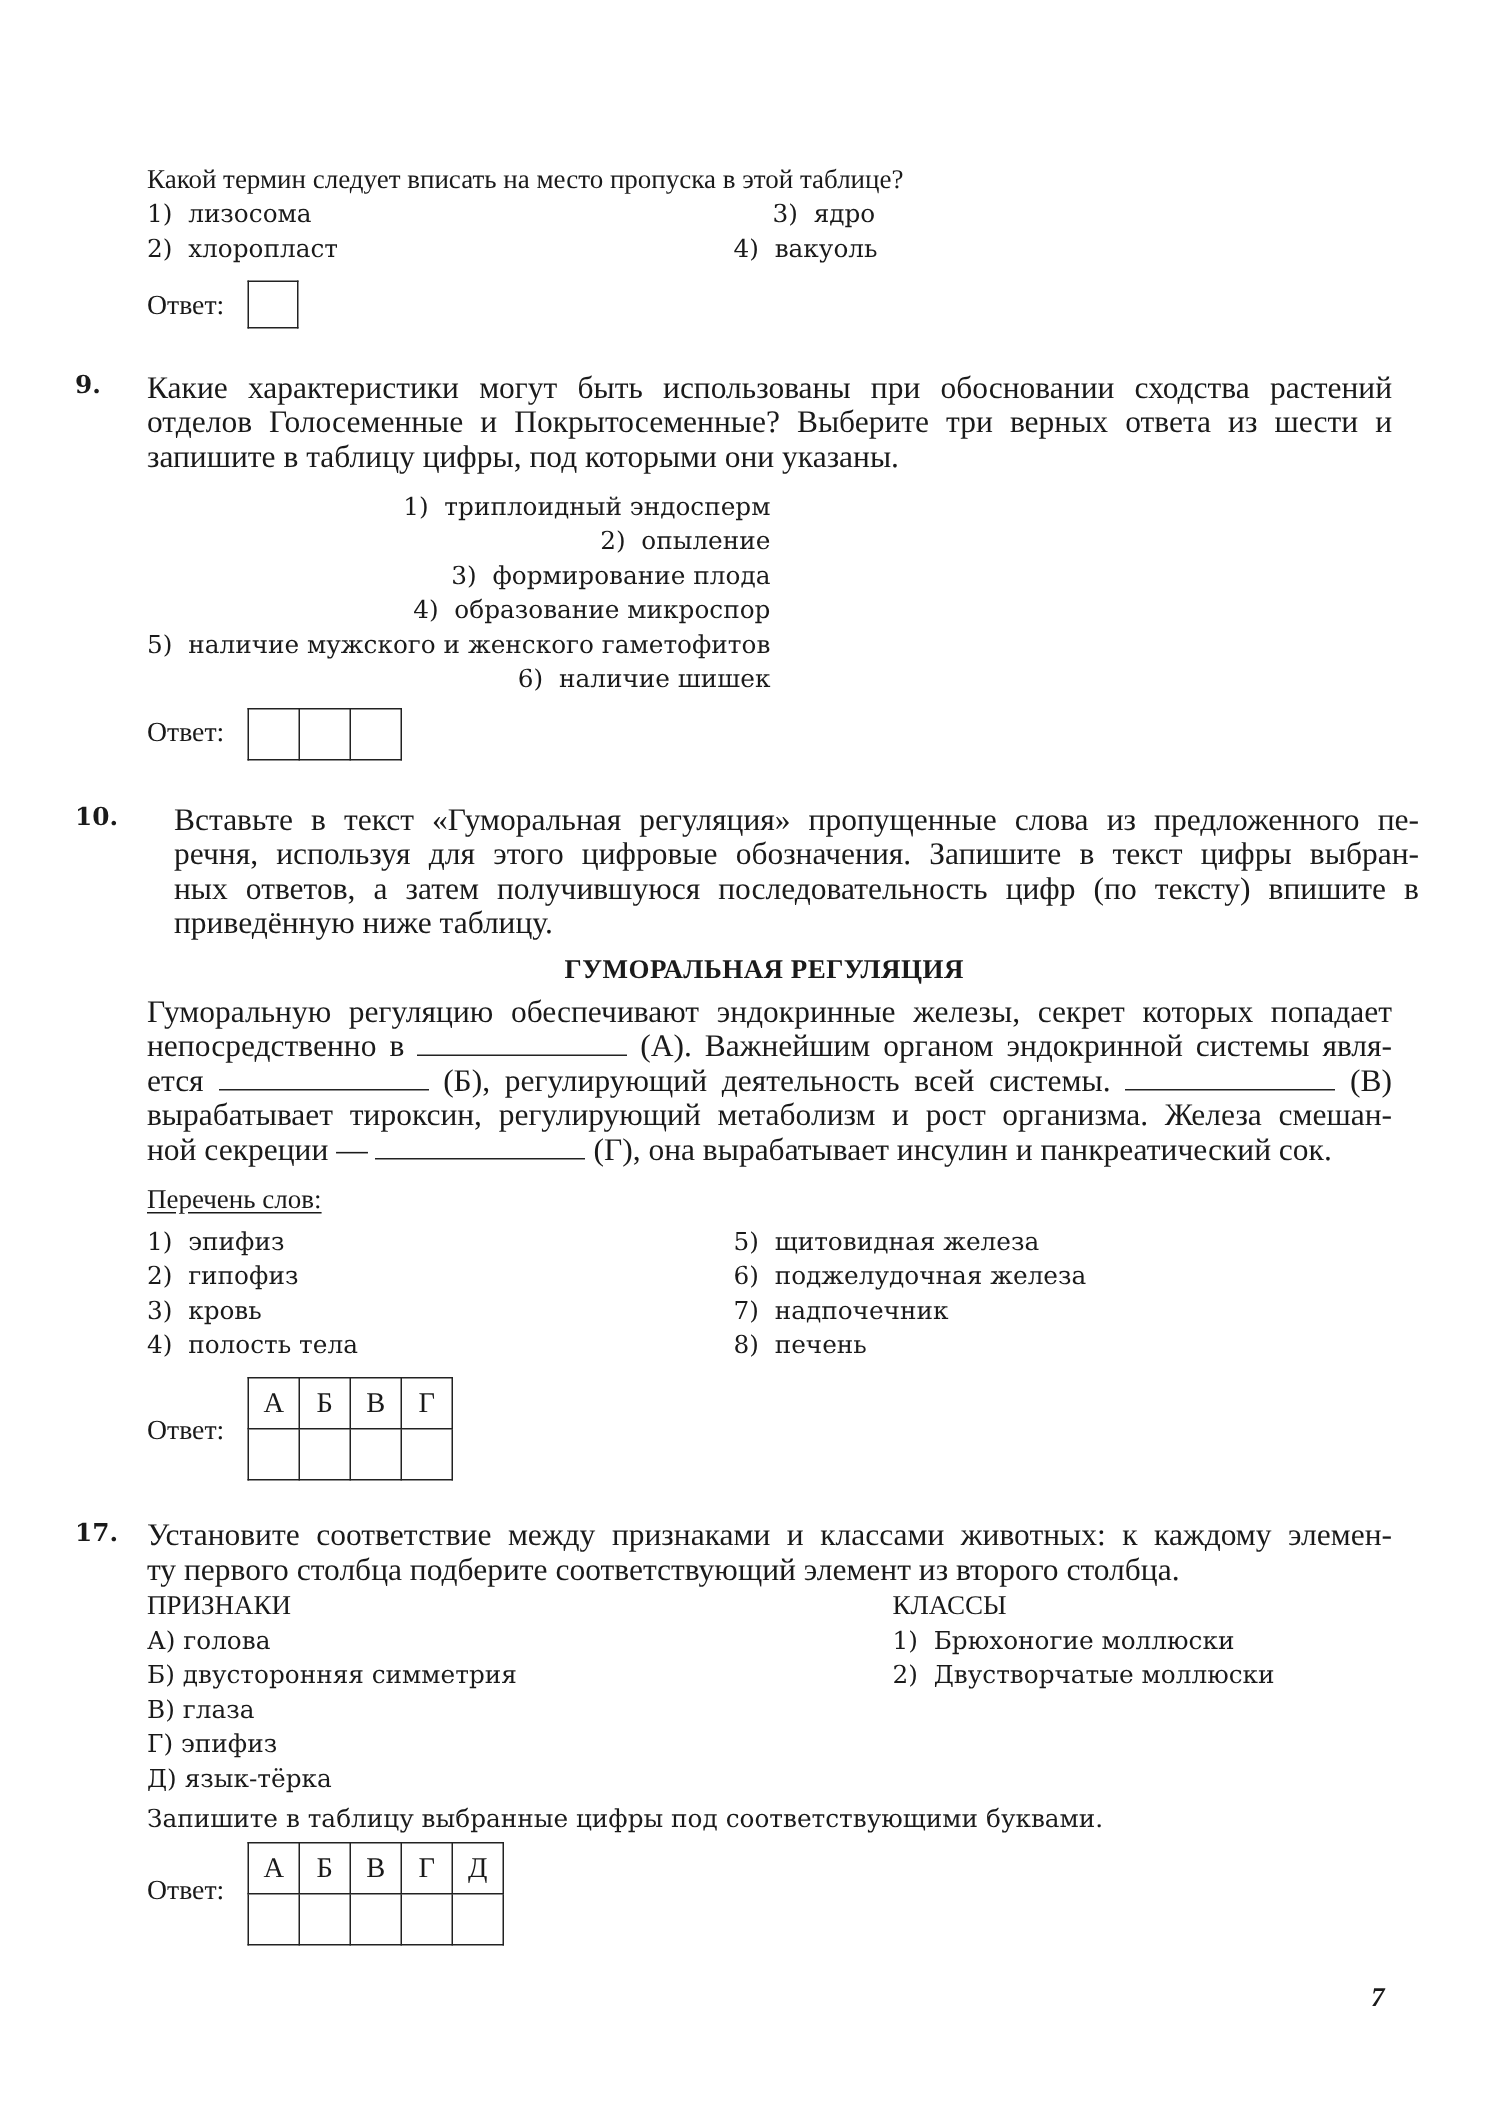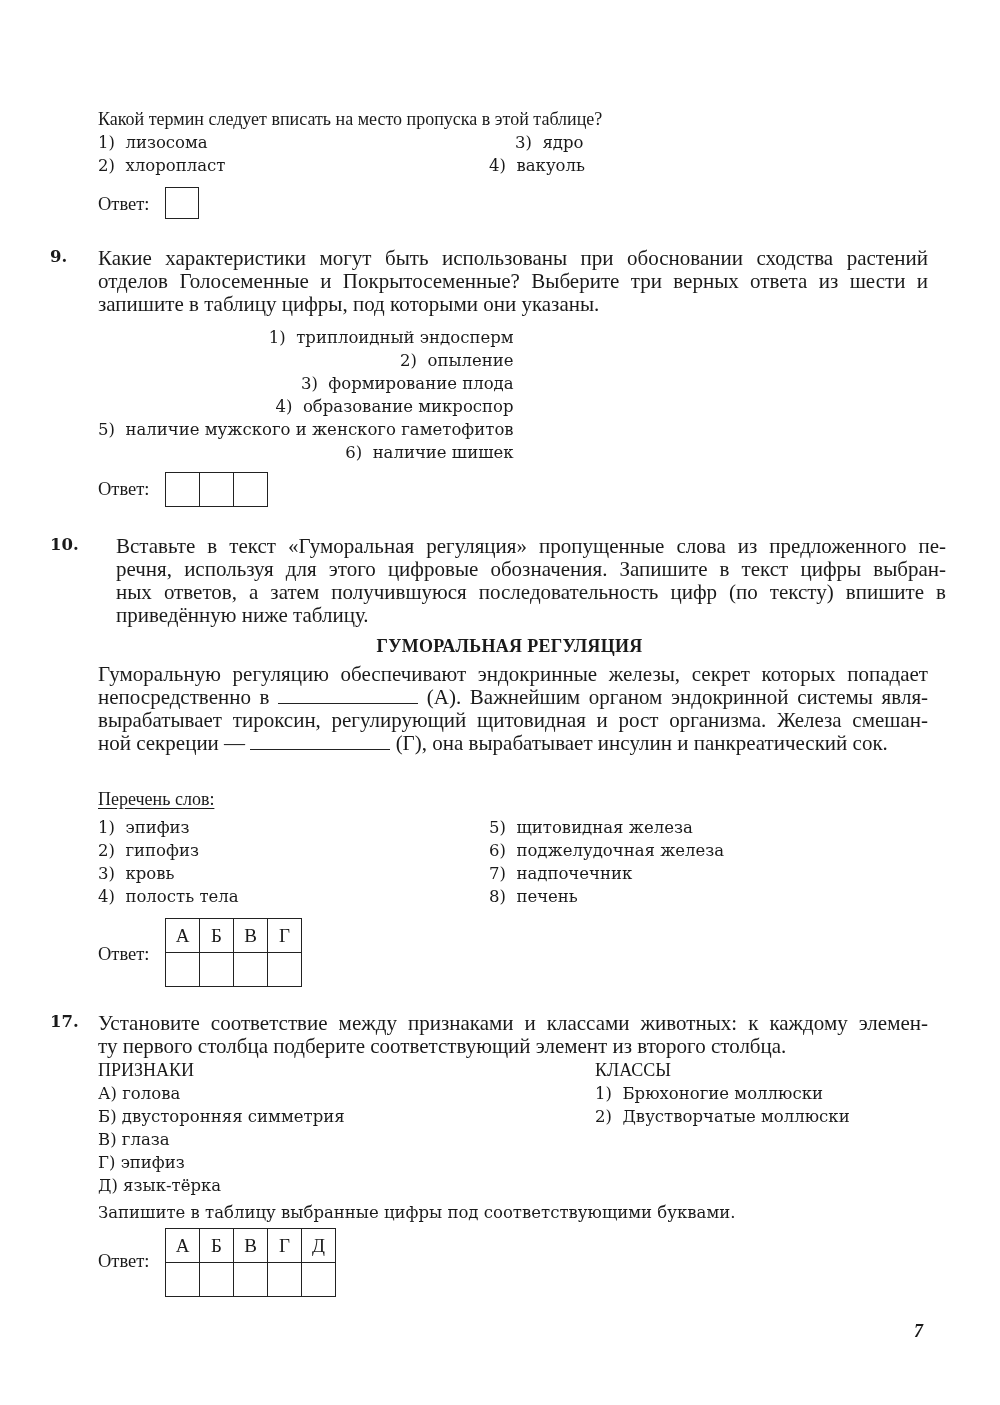--- a/index.html
+++ b/index.html
@@ -85,21 +85,28 @@
   </div>
   <div class="abs heading" style="left:0; width:1000px; text-align:center; top:636px; padding-left:19px; box-sizing:border-box;">ГУМОРАЛЬНАЯ РЕГУЛЯЦИЯ</div>
 
   <div class="abs para" style="left:98px; top:663px;">
     <span class="para-line">Гуморальную регуляцию обеспечивают эндокринные железы, секрет которых попадает</span>
     <span class="para-line">
       <span>непосредственно в</span>
       <span class="blank" style="width:140px;"></span>
       <span>(А). Важнейшим органом эндокринной системы явля-</span>
     </span>
-    <span class="para-line">вырабатывает тироксин, регулирующий щитовидная и рост организма. Железа смешан-</span>
+    <span class="para-line">
+      <span>ется</span>
+      <span class="blank" style="width:140px;"></span>
+      <span>(Б), регулирующий деятельность всей системы.</span>
+      <span class="blank" style="width:140px;"></span>
+      <span>(В)</span>
+    </span>
+    <span class="para-line">вырабатывает тироксин, регулирующий метаболизм и рост организма. Железа смешан-</span>
     <span class="para-line last">
       <span>ной секреции —</span>
       <span class="blank" style="width:140px;"></span>
       <span>(Г), она вырабатывает инсулин и панкреатический сок.</span>
     </span>
   </div>
 
   <div class="abs txt narrow underline" style="left:98px; top:788px;">Перечень слов:</div>
   <div class="abs txt" style="left:98px; top:816px;">
     <span class="list-item"><span>1)</span>&nbsp; <span>эпифиз</span></span>

